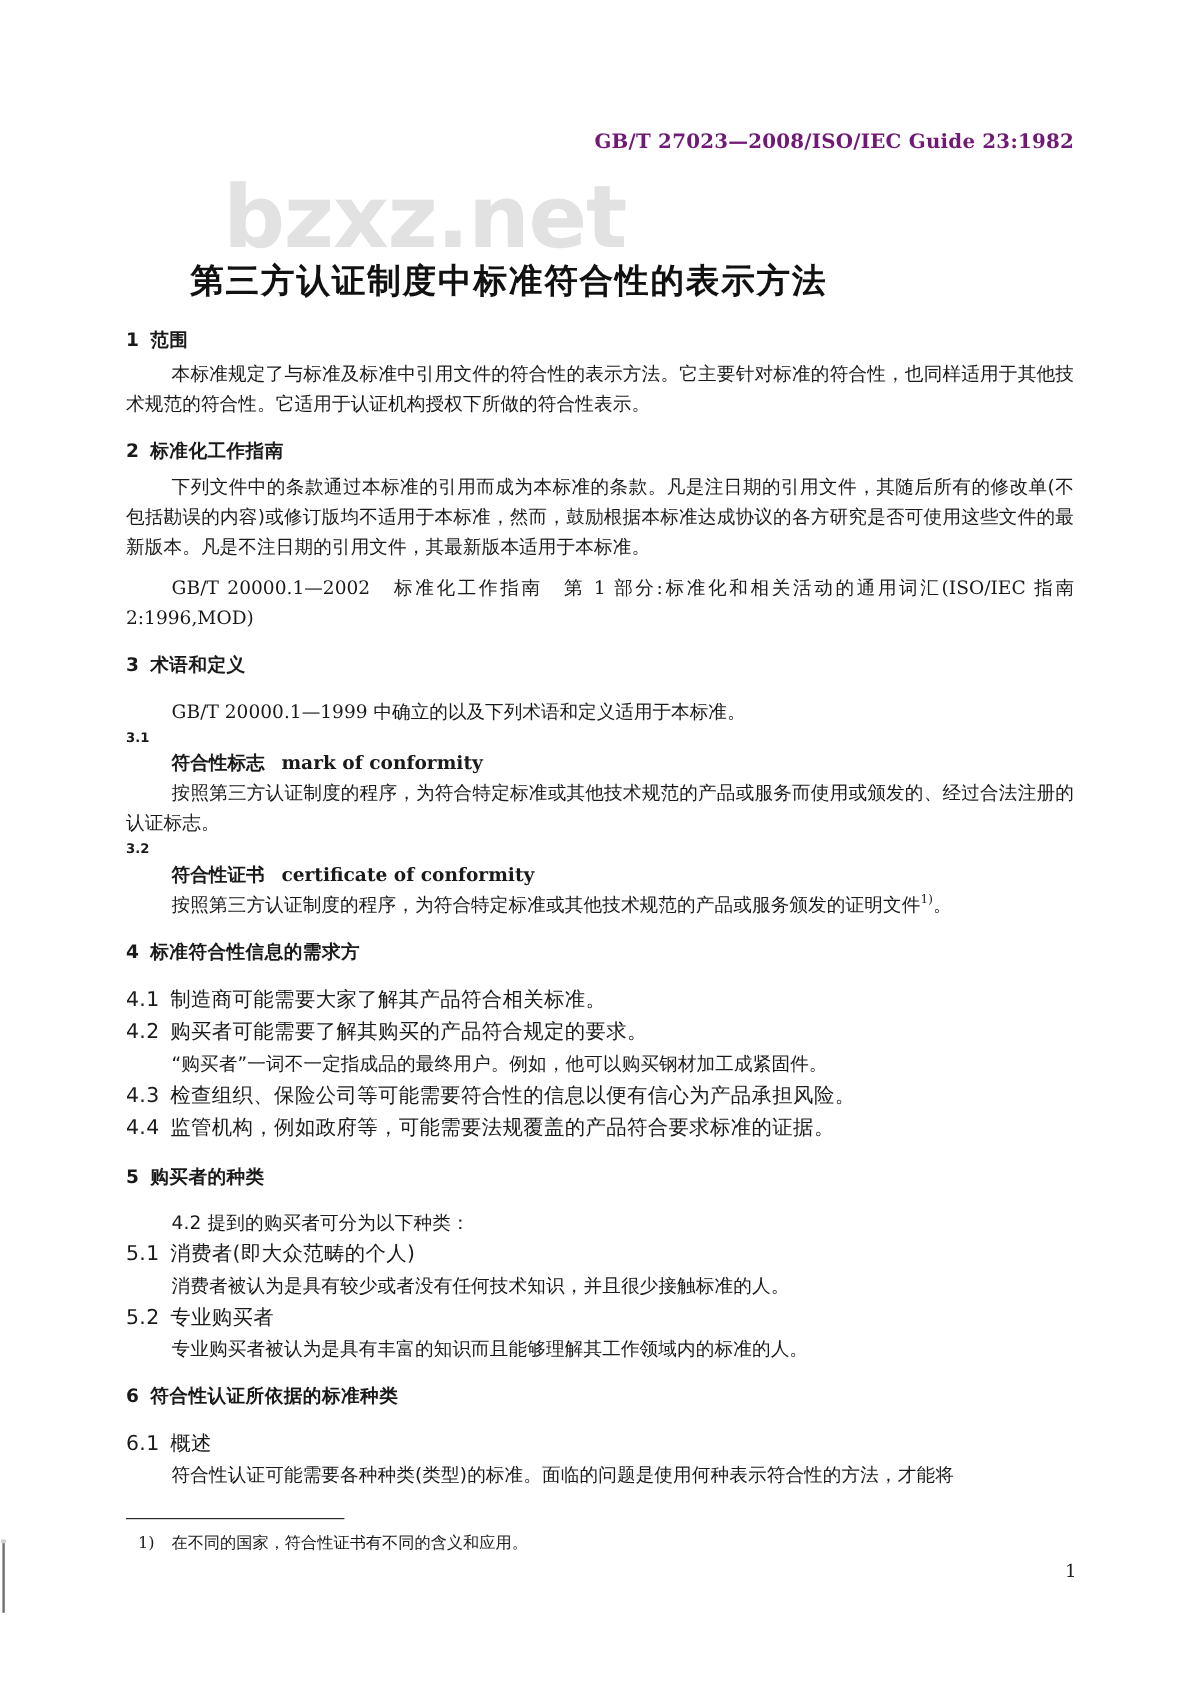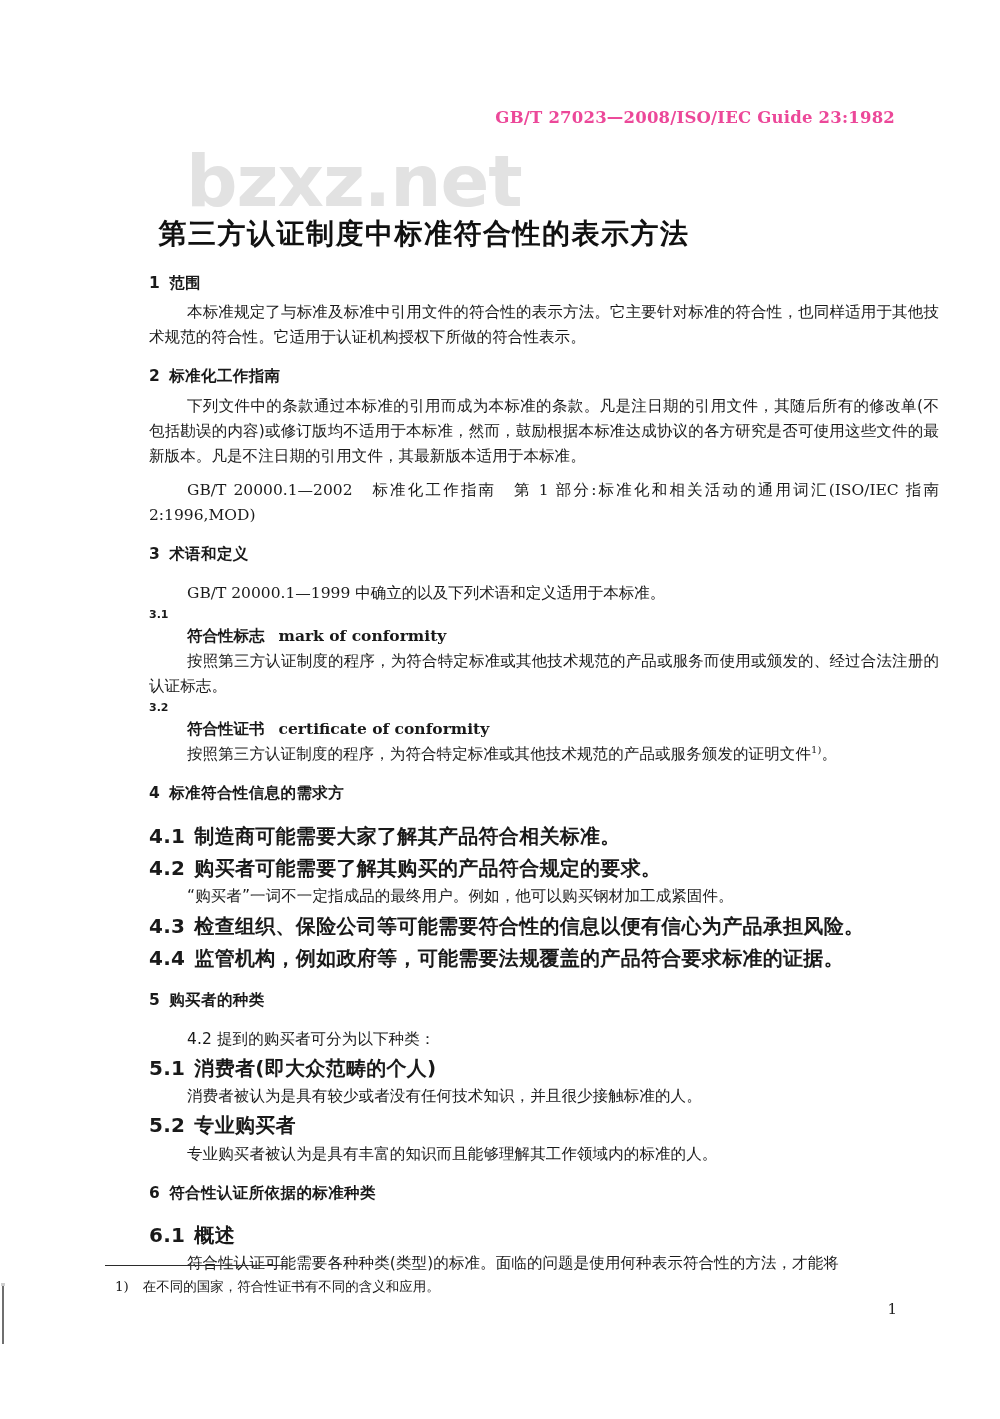--- a/index.html
+++ b/index.html
@@ -21,21 +21,21 @@
 
   
   .doc-header {
     position: absolute;
     top: 108px;
     right: 105px;
     font-family: "DejaVu Serif", "Liberation Serif", serif;
     font-weight: bold;
     font-size: 16.5px;
     letter-spacing: 0.2px;
-    color: #ec4899;
+    color: #701a75;
     white-space: nowrap;
   }
 
   
   .watermark {
     position: absolute;
     left: 186px;
     top: 139px;
     font-family: "DejaVu Sans", "Liberation Sans", sans-serif;
     font-weight: bold;
@@ -62,39 +62,38 @@
     z-index: 2;
   }
 
   
   .body-col {
     position: absolute;
     left: 105px;
     top: 272px;
     width: 790px;
     z-index: 2;
-    margin-left: 44px;
   }
 
   
   .h1c {
     font-family: "DejaVu Sans", "Liberation Sans", sans-serif;
     font-weight: bold;
     font-size: 15.5px;
     line-height: 1.5;
     margin: 0 0 5px 0;
     letter-spacing: 0.4px;
   }
   .h1c .num { font-weight: bold; padding-right: 9px; }
 
   
   .h2c {
     font-family: "DejaVu Sans", "Liberation Sans", sans-serif;
-    font-weight: bold;
-    font-size: 20px;
+    font-weight: normal;
+    font-size: 17px;
     line-height: 1.62;
     margin: 0;
     letter-spacing: 0.3px;
   }
   .h2c .num { padding-right: 9px; }
 
   
   .defnum {
     font-family: "DejaVu Sans", "Liberation Sans", sans-serif;
     font-weight: bold;

